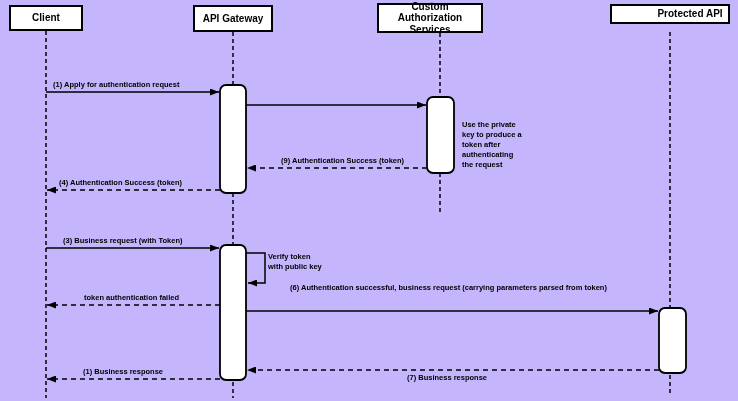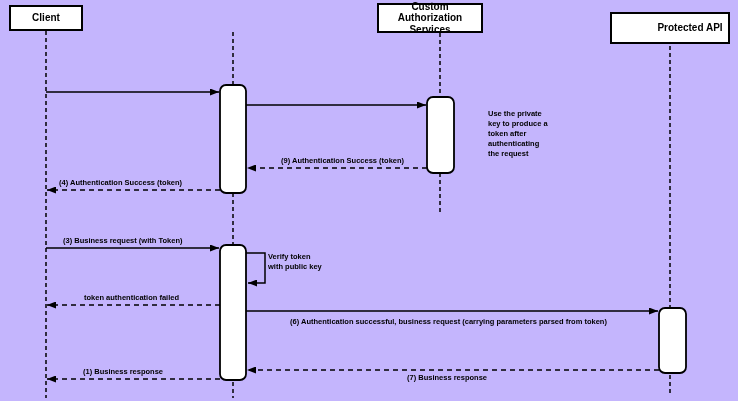--- a/index.html
+++ b/index.html
@@ -53,38 +53,42 @@
     <line x1="246" y1="311" x2="658" y2="311" stroke="#000" stroke-width="1.5" marker-end="url(#ah)"></line>
     <line x1="659" y1="370" x2="247" y2="370" stroke="#000" stroke-width="1.5" stroke-dasharray="5 4" marker-end="url(#ah)"></line>
     <line x1="220" y1="379" x2="47" y2="379" stroke="#000" stroke-width="1.5" stroke-dasharray="5 4" marker-end="url(#ah)"></line>
 
     <path d="M246,253 L265,253 L265,283 L248,283" fill="none" stroke="#000" stroke-width="1.5" marker-end="url(#ah)"></path>
   </svg>
 
   <div class="participant" style="left:9px;top:5px;width:74px;height:26px;">
     <span>Client</span>
   </div>
+  <div class="participant" style="left:193px;top:5px;width:80px;height:27px;">
+    <span>API Gateway</span>
+  </div>
   <div class="participant" style="left:377px;top:3px;width:106px;height:30px;">
     <span>Custom Authorization
 Services</span>
   </div>
-  <div class="participant" style="left:610px;top:12px;width:120px;height:32px;padding-left:40px;">
+  <div class="participant" style="left:610px;top:4px;width:120px;height:20px;padding-left:40px;">
     <span>Protected API</span>
   </div>
 
+  <div class="msg-label" style="left:53px;top:80px;">(1) Apply for authentication request</div>
   <div class="msg-label" style="left:281px;top:156px;">(9) Authentication Success (token)</div>
   <div class="msg-label" style="left:59px;top:178px;">(4) Authentication Success (token)</div>
   <div class="msg-label" style="left:63px;top:236px;">(3) Business request (with Token)</div>
   <div class="msg-label" style="left:84px;top:293px;">token authentication failed</div>
-  <div class="msg-label" style="left:274px;top:317px;padding-left:16px;">(6) Authentication successful, business request (carrying parameters parsed from token)</div>
+  <div class="msg-label" style="left:274px;top:283px;padding-left:16px;">(6) Authentication successful, business request (carrying parameters parsed from token)</div>
   <div class="msg-label" style="left:407px;top:373px;">(7) Business response</div>
   <div class="msg-label" style="left:83px;top:367px;">(1) Business response</div>
 
   <div class="msg-label multiline" style="left:268px;top:252px;">Verify token
 with public key</div>
 
-  <div class="note-text" style="left:462px;top:109px;width:72px;margin-left:26px;">Use the private
+  <div class="note-text" style="left:462px;top:120px;width:72px;">Use the private
 key to produce a
 token after
 authenticating
 the request</div>
 
 </div>
 
 </body></html>

